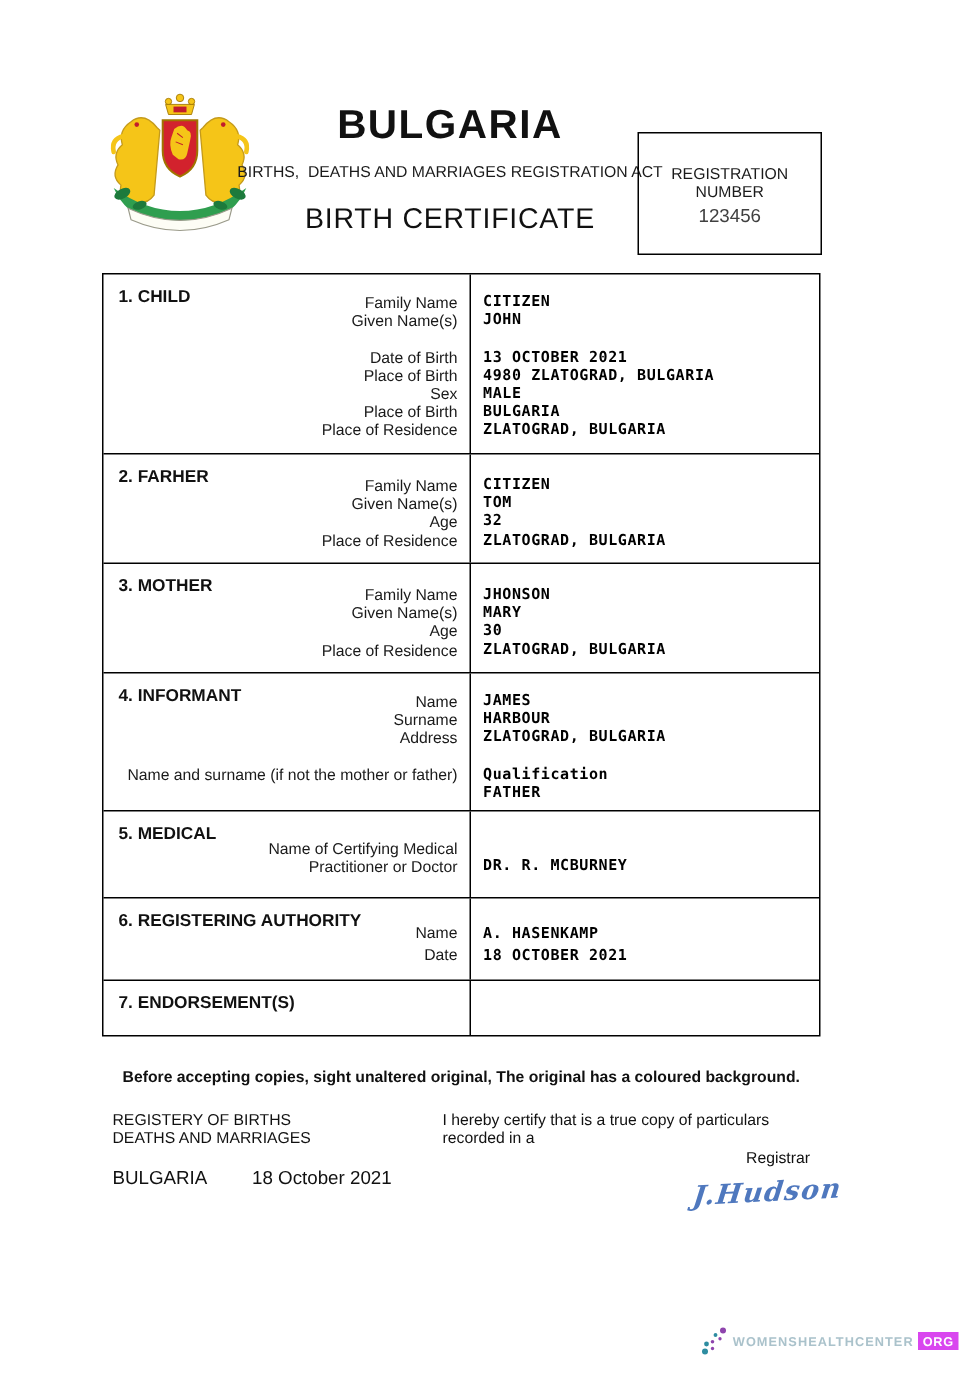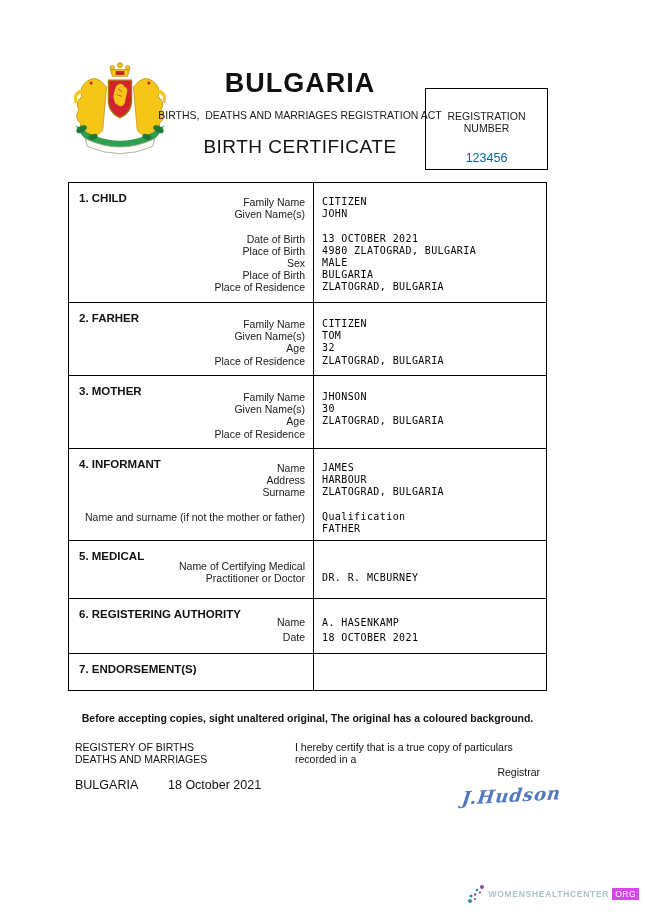--- a/index.html
+++ b/index.html
@@ -10,36 +10,36 @@
   .coat{position:absolute;left:70px;top:60px;width:100px;height:98px;}
   .t-country{position:absolute;top:68px;left:150px;width:300px;text-align:center;
              font-size:27px;font-weight:bold;letter-spacing:1px;}
   .t-act{position:absolute;top:109px;left:100px;width:400px;text-align:center;
          font-size:10.5px;white-space:pre;color:#1a1a1a;}
   .t-doc{position:absolute;top:136px;left:150px;width:300px;text-align:center;
          font-size:19px;font-weight:normal;letter-spacing:0.5px;}
   .regbox{position:absolute;left:425px;top:88px;width:123px;height:82px;
           border:1px solid #000;box-sizing:border-box;text-align:center;}
   .regbox .rlabel{margin-top:21px;font-size:10.5px;color:#1a1a1a;}
-  .regbox .rnum{margin-top:17px;font-size:12.5px;color:#0369a1;}
+  .regbox .rnum{margin-top:3px;font-size:12.5px;color:#404040;}
 
   
   .table{position:absolute;left:68px;top:182px;width:479px;border:1px solid #000;
          box-sizing:border-box;}
   .sec{display:flex;border-bottom:1px solid #000;box-sizing:border-box;}
   .sec:last-child{border-bottom:none;}
   .cell{box-sizing:border-box;}
   .cell.left{width:245px;border-right:1px solid #000;position:relative;}
   .cell.right{flex:1;}
   .sec-title{position:absolute;top:9px;left:10px;font-size:11.5px;font-weight:bold;
              white-space:nowrap;}
   .labels{text-align:right;padding-right:8px;font-size:10.5px;line-height:12.2px;
           color:#1a1a1a;}
   .values{padding-left:8px;font-family:"DejaVu Sans Mono","Liberation Mono",monospace;
-          font-weight:normal;font-size:10px;line-height:12.2px;letter-spacing:0.4px;
+          font-weight:bold;font-size:10px;line-height:12.2px;letter-spacing:0.4px;
           color:#000;}
   .line{min-height:12.2px;white-space:nowrap;}
   .s1{height:120px;} .s1 .labels,.s1 .values{padding-top:13px;}
   .s2{height:73px;}  .s2 .labels,.s2 .values{padding-top:15px;}
   .s3{height:73px;}  .s3 .labels,.s3 .values{padding-top:15px;}
   .s4{height:92px;}  .s4 .labels,.s4 .values{padding-top:13px;}
   .s5{height:58px;}  .s5 .labels,.s5 .values{padding-top:7px;}
   .s6{height:55px;}  .s6 .labels,.s6 .values{padding-top:16px;line-height:15px;}
   .s6 .line{min-height:15px;}
   .s7{height:36px;}
@@ -55,21 +55,21 @@
   .f-country{position:absolute;top:778px;left:75px;font-size:12.5px;}
   .f-date{position:absolute;top:778px;left:168px;font-size:12.5px;}
   .signature{position:absolute;top:784px;left:462px;width:130px;
              font-family:"DejaVu Serif","Liberation Serif",serif;
              font-style:italic;font-weight:bold;font-size:18px;color:#4f78be;
              transform:rotate(-3deg) skewX(-10deg);letter-spacing:1px;}
 
   
   .logo{position:absolute;top:884px;right:6px;display:flex;align-items:center;gap:3px;}
   .logo-text{font-size:8.5px;letter-spacing:0.7px;color:#aac2cb;font-weight:bold;}
-  .logo-org{background:#d946ef;color:#fff;font-size:8.5px;font-weight:normal;
+  .logo-org{background:#d946ef;color:#fff;font-size:8.5px;font-weight:bold;
             padding:1px 3px;letter-spacing:0.5px;}
 </style>
 </head>
 <body>
 
 <div class="page">
 
   <div class="coat">
     <svg width="100" height="98" viewBox="0 0 104 102" xmlns="http://www.w3.org/2000/svg">
 
@@ -173,33 +173,34 @@
         <div class="labels">
           <div class="line">Family Name</div>
           <div class="line">Given Name(s)</div>
           <div class="line">Age</div>
           <div class="line">Place of Residence</div>
         </div>
       </div>
       <div class="cell right">
         <div class="values">
           <div class="line">JHONSON</div>
+          <div class="line">MARY</div>
           <div class="line">30</div>
           <div class="line">ZLATOGRAD, BULGARIA</div>
         </div>
       </div>
     </div>
 
     <div class="sec s4">
       <div class="cell left">
         <div class="sec-title">4. INFORMANT</div>
         <div class="labels">
           <div class="line">Name</div>
+          <div class="line">Surname</div>
           <div class="line">Address</div>
-          <div class="line">Surname</div>
           <div class="line"></div>
           <div class="line">Name and surname (if not the mother or father)</div>
           <div class="line"></div>
         </div>
       </div>
       <div class="cell right">
         <div class="values">
           <div class="line">JAMES</div>
           <div class="line">HARBOUR</div>
           <div class="line">ZLATOGRAD, BULGARIA</div>

